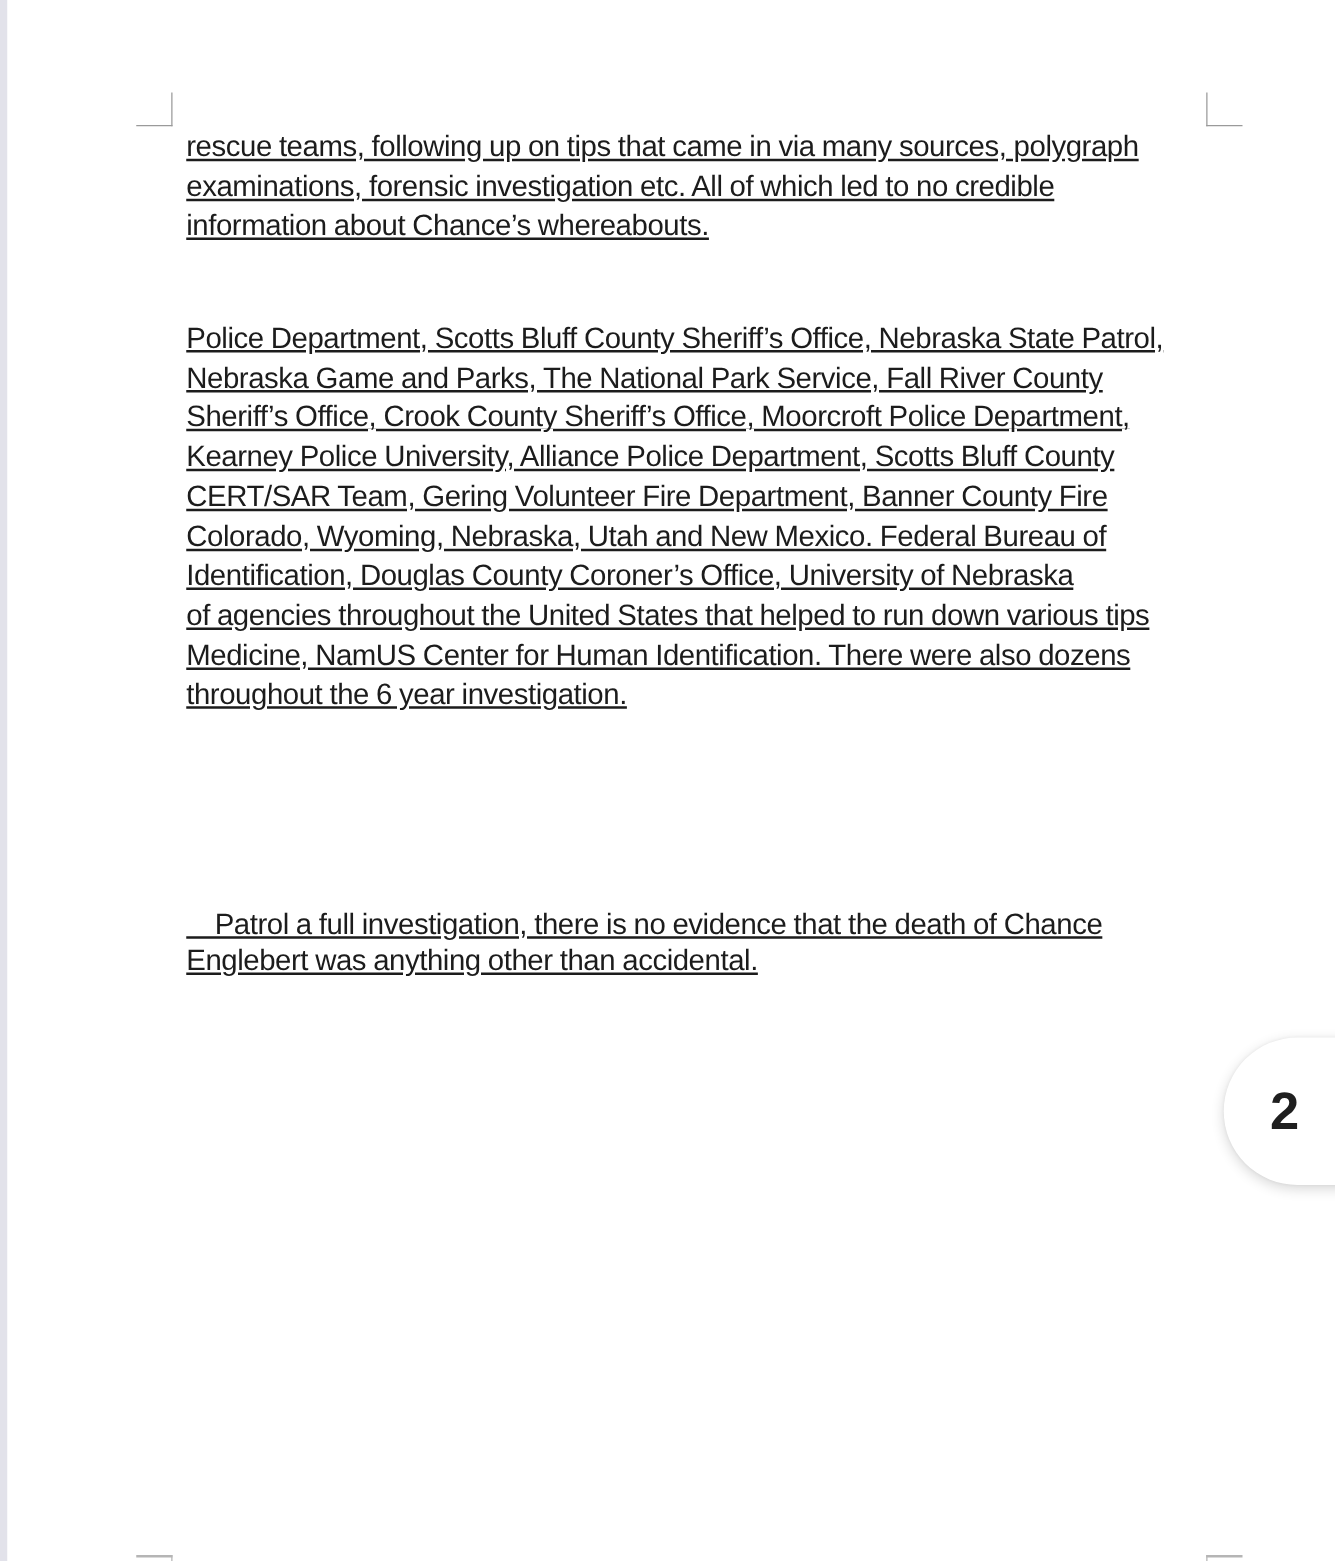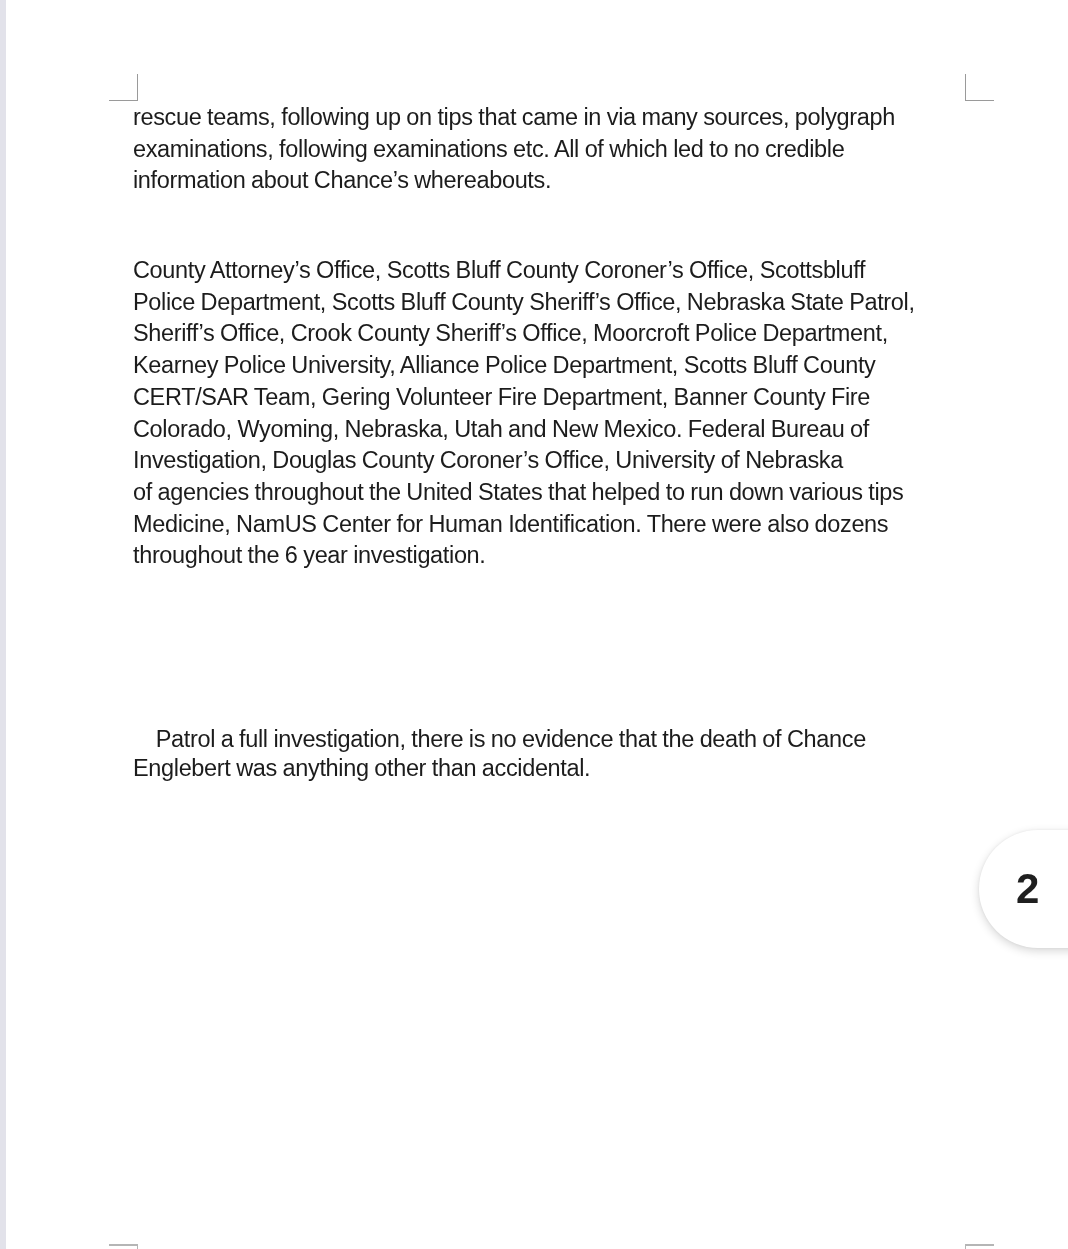--- a/index.html
+++ b/index.html
@@ -53,27 +53,28 @@
     }
     .corner.br {
       left: 959px; top: 1244px;
       width: 28px; height: 6px;
       border-top-width: 2px;
       border-left-width: 1px;
       border-color: #b5b5b5;
     }
     .text-block {
       position: absolute;
-      left: 133px;
+      left: 149px;
       width: 830px;
       font-size: 23.5px;
       line-height: 31.7px;
       letter-spacing: -0.35px;
       word-spacing: -0.5px;
       color: #1c1c1c;
+      text-decoration: underline;
     }
     .text-block .line {
       display: block;
       white-space: nowrap;
     }
     #para1 { top: 102px; }
     #para2 { top: 255px; }
     #para3 { top: 725px; line-height: 29px; }
     .page-badge {
       position: absolute;
@@ -100,32 +101,32 @@
 
 <div class="page">
   <div class="corner tl"></div>
   <div class="corner tr"></div>
   <div class="corner bl"></div>
   <div class="corner br"></div>
 </div>
 
 <div class="text-block" id="para1">
   <span class="line">rescue teams, following up on tips that came in via many sources, polygraph</span>
-  <span class="line">examinations, following examinations etc. All of which led to no credible</span>
+  <span class="line">examinations, forensic investigation etc. All of which led to no credible</span>
   <span class="line">information about Chance’s whereabouts.</span>
 </div>
 
 <div class="text-block" id="para2">
-  <span class="line">County Attorney’s Office, Scotts Bluff County Coroner’s Office, Scottsbluff</span>
   <span class="line">Police Department, Scotts Bluff County Sheriff’s Office, Nebraska State Patrol,</span>
+  <span class="line">Nebraska Game and Parks, The National Park Service, Fall River County</span>
   <span class="line">Sheriff’s Office, Crook County Sheriff’s Office, Moorcroft Police Department,</span>
   <span class="line">Kearney Police University, Alliance Police Department, Scotts Bluff County</span>
   <span class="line">CERT/SAR Team, Gering Volunteer Fire Department, Banner County Fire</span>
   <span class="line">Colorado, Wyoming, Nebraska, Utah and New Mexico. Federal Bureau of</span>
-  <span class="line">Investigation, Douglas County Coroner’s Office, University of Nebraska</span>
+  <span class="line">Identification, Douglas County Coroner’s Office, University of Nebraska</span>
   <span class="line">of agencies throughout the United States that helped to run down various tips</span>
   <span class="line">Medicine, NamUS Center for Human Identification.  There were also dozens</span>
   <span class="line">throughout the 6 year investigation.</span>
 </div>
 
 <div class="text-block" id="para3">
   <span class="line" style="white-space: pre;">    Patrol a full investigation, there is no evidence that the death of Chance</span>
   <span class="line">Englebert was anything other than accidental.</span>
 </div>
 

